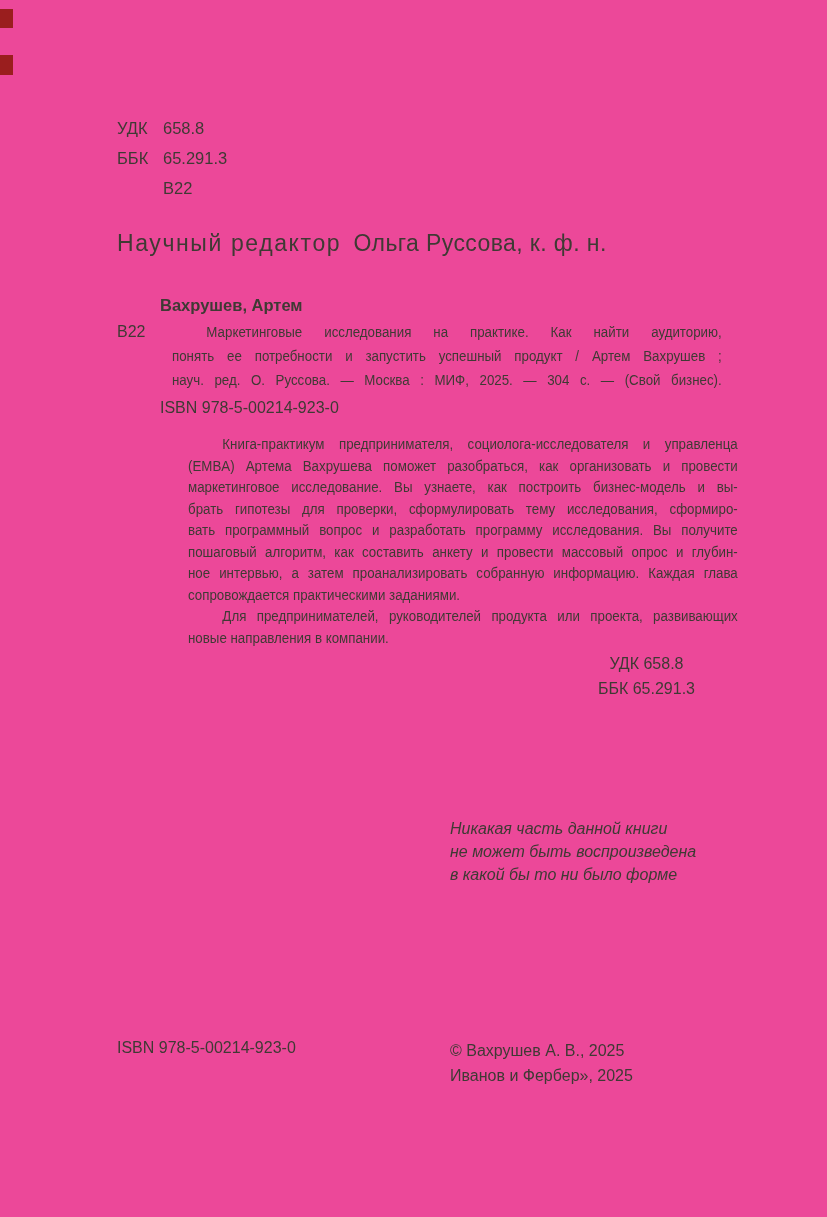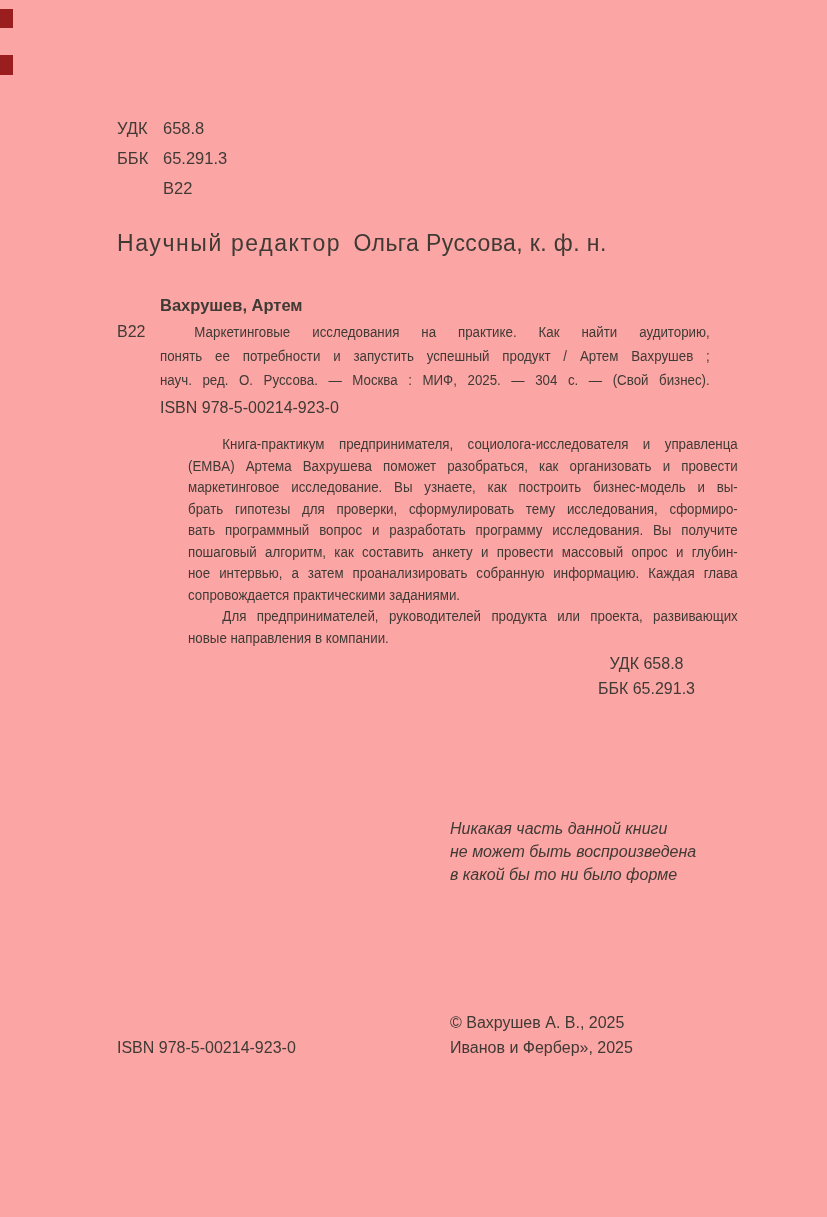--- a/index.html
+++ b/index.html
@@ -1,19 +1,19 @@
 <!DOCTYPE html>
 <html><head>
 <meta charset="utf-8">
 <style>
   html,body{margin:0;padding:0;background:#ffffff;}
   .page{
     position:relative;
     width:827px;height:1217px;
-    background:#fca5a5;
+    background:#ec4899;
     font-family:"Liberation Sans",sans-serif;
     color:#3f3a34;
     overflow:hidden;
   }
   .abs{position:absolute;}
 
   
   .mark{position:absolute;left:0;width:13px;}
   .mark.m1{top:9px;height:19px;}
   .mark.m2{top:55px;height:20px;}
@@ -27,21 +27,21 @@
   .editor{left:117px;top:230px;width:594px;text-align:left;font-size:23px;}
   .editor .role{letter-spacing:1.6px;margin-right:6px;}
   .editor .nm{letter-spacing:0.4px;}
 
   
   .author{left:160px;top:296px;font-size:16.5px;font-weight:bold;}
 
   
   .card{left:117px;top:320px;}
   .card .sign{position:absolute;left:0;top:0;font-size:16px;line-height:24px;}
-  .card-lines{margin-left:43px;}
+  .card-lines{margin-left:55px;}
 
   
   .jline{
     width:640px;
     transform:scaleX(0.859);
     transform-origin:0 0;
     font-size:15.5px;
     line-height:24px;
     text-align:justify;
     -moz-text-align-last:justify;
@@ -60,21 +60,21 @@
   .para .jline:last-child{text-align-last:left;-moz-text-align-last:left;}
 
   
   .cat-bottom{right:132px;top:651px;text-align:center;font-size:16px;line-height:25px;}
 
   
   .rights{left:450px;top:817px;font-style:italic;font-size:16px;line-height:23.2px;}
 
   
   .footer-isbn{left:117px;top:1039px;font-size:16px;}
-  .copy{left:450px;top:1010px;font-size:16px;line-height:25px;}
+  .copy{left:450px;top:1038px;font-size:16px;line-height:25px;}
 </style>
 </head>
 <body>
 
 <div class="page" style="color: rgb(63, 58, 52);">
 
   <div class="mark m1" style="background-color: rgb(154, 30, 30);"></div>
   <div class="mark m2" style="background-color: rgb(154, 30, 30);"></div>
 
   <div class="abs cat-top">

